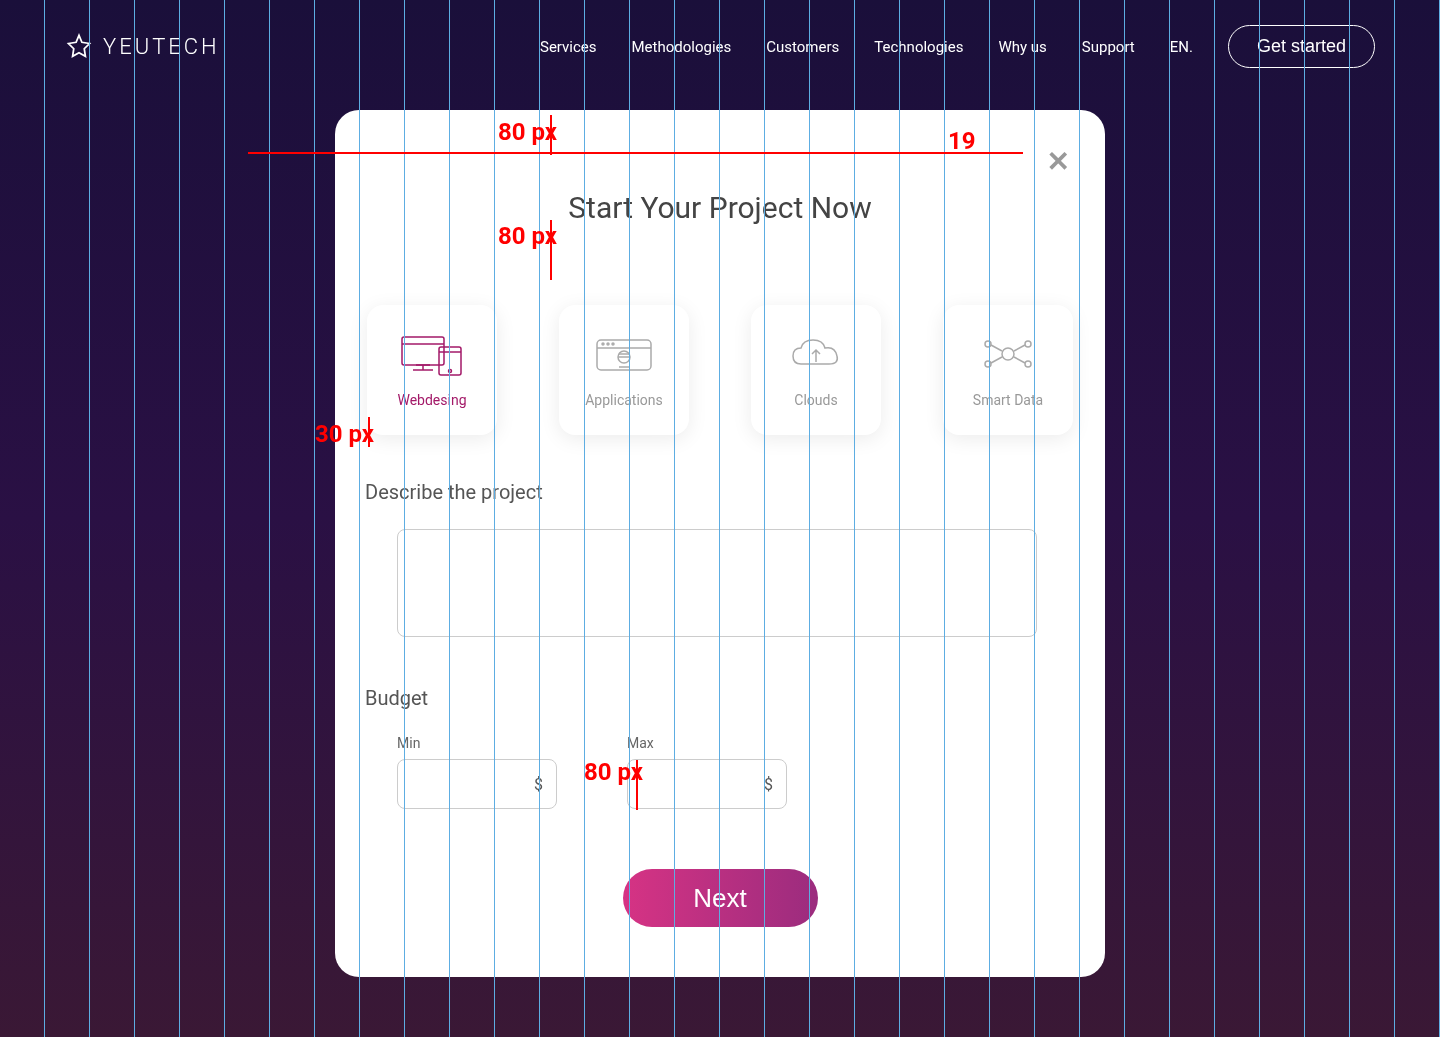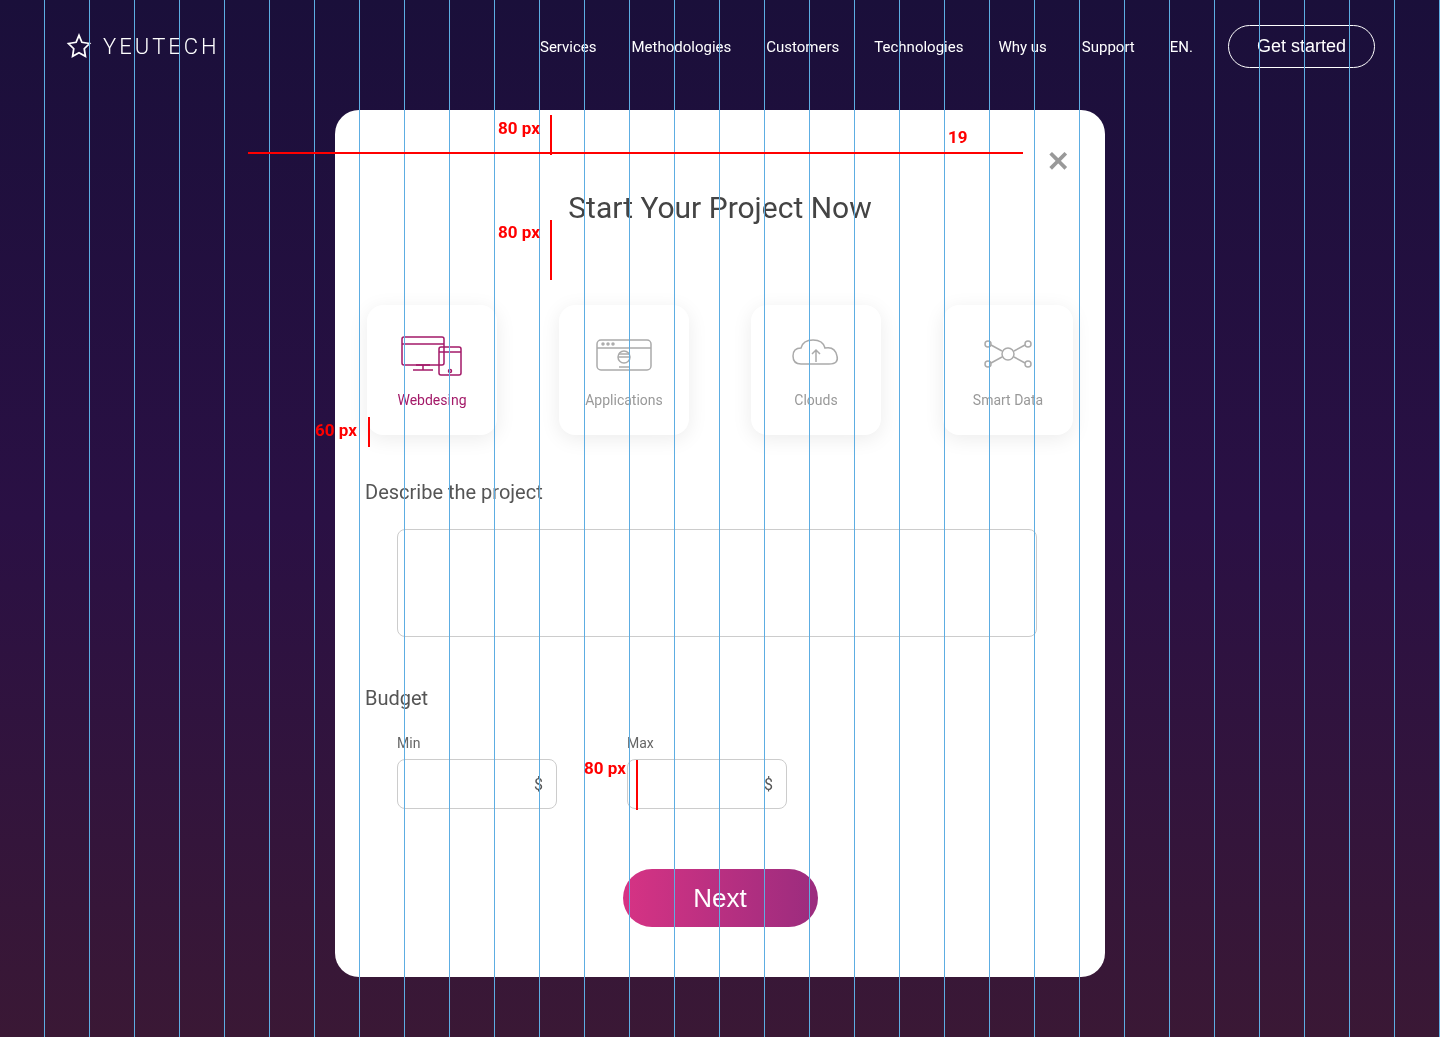--- a/index.html
+++ b/index.html
@@ -240,21 +240,21 @@
       color: white;
       font-size: 26px;
       cursor: pointer;
     }
     
     
     .annotation {
       position: absolute;
       color: #ff0000;
       font-weight: bold;
-      font-size: 17px;
+      font-size: 24px;
       z-index: 2000;
       pointer-events: none;
     }
     
     .red-line-h {
       position: absolute;
       height: 2px;
       background: #ff0000;
       z-index: 2000;
       pointer-events: none;
@@ -385,16 +385,16 @@
 
 <div class="red-line-h" style="top:152px; left:248px; width:775px;"></div>
 <div class="red-line-v" style="top:115px; left:550px; height:40px;"></div>
 <div class="annotation" style="top:118px; left:498px;">80 px</div>
 <div class="annotation" style="top:127px; left:948px;">19</div>
 
 <div class="red-line-v" style="top:220px; left:550px; height:60px;"></div>
 <div class="annotation" style="top:222px; left:498px;">80 px</div>
 
 <div class="red-line-v" style="top:417px; left:368px; height:30px;"></div>
-<div class="annotation" style="top:420px; left:315px;">60 px</div>
+<div class="annotation" style="top:420px; left:315px;">30 px</div>
 
 <div class="red-line-v" style="top:760px; left:636px; height:50px;"></div>
 <div class="annotation" style="top:758px; left:584px;">80 px</div>
 
 </body></html>

